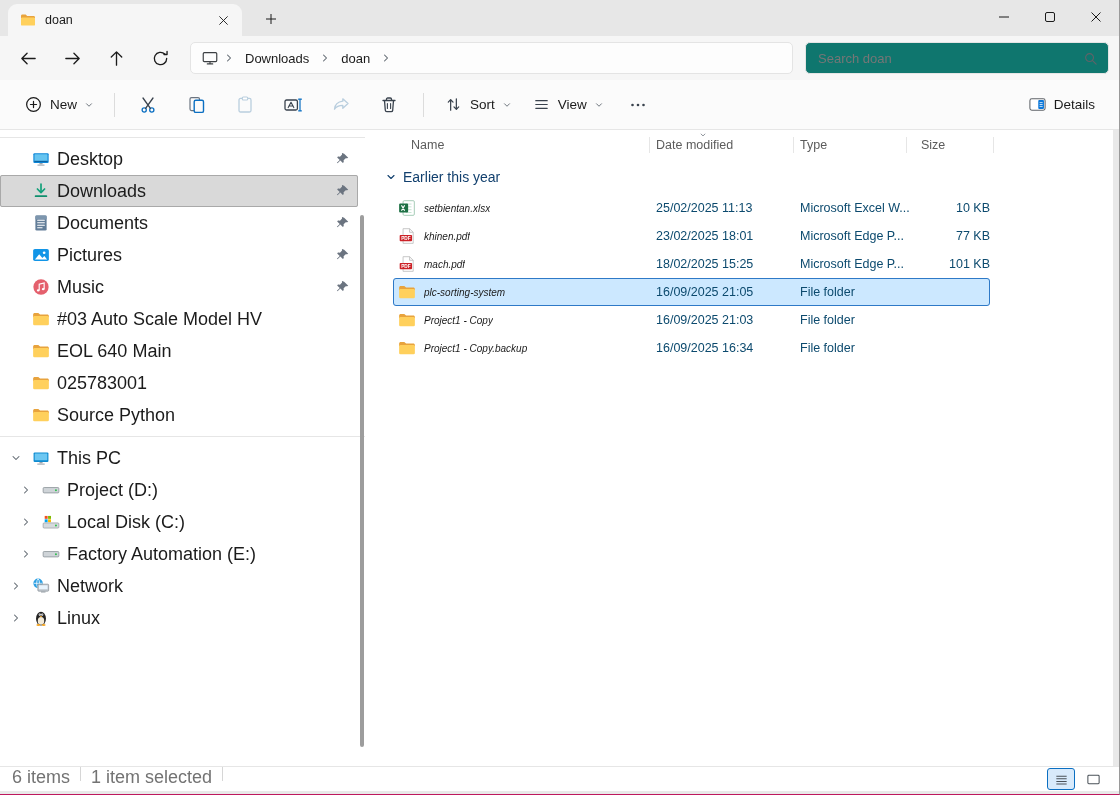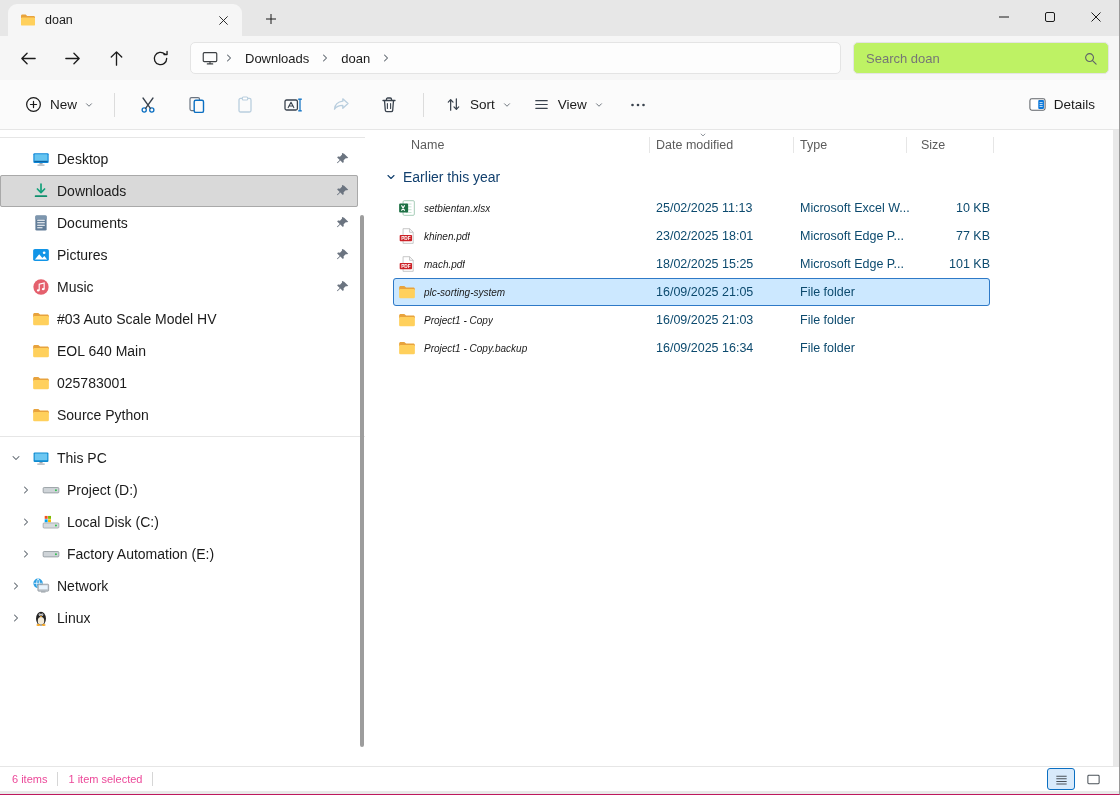--- a/index.html
+++ b/index.html
@@ -26,21 +26,21 @@
   .wbtn .icn{width:12px;height:12px;}
 
   
   .navbar{height:44px;background:#f6f6f6;display:flex;align-items:center;padding:0 10px 0 6px;flex:none;}
   .navbtn{width:44px;height:34px;display:flex;align-items:center;justify-content:center;border-radius:6px;}
   .navbtn .icn{width:19px;height:19px;}
   .addressbar{flex:1;height:32px;background:#fdfdfd;border:1px solid #e4e4e4;border-radius:5px;
       margin-left:8px;display:flex;align-items:center;padding:0 10px;box-sizing:border-box;}
   .addressbar .icn{width:18px;height:18px;}
   .crumb{font-size:13px;padding:2px 6px;border-radius:4px;}
-  .searchbox{width:256px;height:32px;background:#bef264;border:1px solid #e4e4e4;border-radius:5px;
+  .searchbox{width:304px;height:32px;background:#0f766e;border:1px solid #e4e4e4;border-radius:5px;
       margin-left:12px;display:flex;align-items:center;padding:0 10px;box-sizing:border-box;}
   .searchbox input{flex:1;border:none;outline:none;background:transparent;font-size:13px;
       font-family:"Liberation Sans","DejaVu Sans",sans-serif;color:#1b1b1b;}
   .searchbox input::placeholder{color:#767676;}
   .searchbox .icn{width:15px;height:15px;}
 
   
   .toolbar{height:49px;background:#fbfbfb;border-bottom:1px solid #e6e6e6;display:flex;align-items:center;
       padding:0 14px;flex:none;}
   .tbtn{display:flex;align-items:center;gap:7px;padding:7px 10px;border-radius:5px;font-size:13.5px;}
@@ -52,21 +52,21 @@
   .toolbar-right{margin-left:auto;display:flex;align-items:center;}
 
   
   .content{flex:1;display:flex;min-height:0;position:relative;background:#fff;}
   .gutter{position:absolute;right:0;top:0;bottom:0;width:6px;background:#e9e9e9;}
 
   
   .sidebar{width:375px;flex:none;position:relative;padding-top:2px;box-sizing:border-box;}
   .sdivider{height:1px;background:#e6e6e6;margin:5px 10px 5px 0;}
   .sitem{height:32px;display:flex;align-items:center;padding:0 8px 0 10px;width:358px;box-sizing:border-box;
-      font-size:14px;position:relative;border-radius:2px;}
+      font-size:18px;position:relative;border-radius:2px;}
   .sitem.ind{padding-left:20px;}
   .sitem.ssel{background:#d9d9d9;outline:1px solid #a9a9a9;outline-offset:-1px;}
   .chev{width:22px;height:12px;display:inline-flex;align-items:center;flex:none;}
   .chev .icn,.chev svg{width:12px;height:12px;}
   .chev-spacer{width:22px;flex:none;}
   .sitem .typ{width:18px;height:18px;margin-right:7px;flex:none;}
   .slabel{white-space:nowrap;overflow:hidden;}
   .pin{margin-left:auto;width:14px;height:14px;flex:none;}
 
   
@@ -85,22 +85,22 @@
   .frow{display:grid;grid-template-columns:263px 144px 113px 87px;height:28px;align-items:center;
       width:597px;border-radius:3px;box-sizing:border-box;}
   .frow.sel{background:#cce8ff;outline:1.5px solid #2e79c7;outline-offset:-1px;}
   .name-cell{display:flex;align-items:center;gap:8px;padding-left:5px;min-width:0;}
   .name-cell .icn{width:18px;height:18px;flex:none;}
   .fname{font-size:10px;white-space:nowrap;overflow:hidden;font-style:italic;}
   .cell.sub{font-size:12.5px;color:#0c4a6e;white-space:nowrap;}
   .cell.size{text-align:right;padding-right:10px;}
 
   
-  .statusbar{height:24px;border-top:1px solid #e6e6e6;background:#fff;display:flex;align-items:center;
-      padding:0 12px;font-size:11px;color:#ec4899;flex:none;}
+  .statusbar{height:24px;border-top:1px solid #e6e6e6;background:#fff;display:flex;
+      padding:0 12px;font-size:18px;color:#737373;flex:none;}
   .st-sep{width:1px;height:14px;background:#d6d6d6;margin:0 10px;}
   .status-right{margin-left:auto;display:flex;gap:4px;align-items:center;}
   .vbtn{width:26px;height:20px;display:flex;align-items:center;justify-content:center;border-radius:3px;
       border:1px solid transparent;}
   .vbtn.active{border-color:#0b6fc2;background:#d8eafb;}
   .vbtn .icn{width:15px;height:15px;}
   .bottstrip{height:3px;background:#e9e9e9;flex:none;}
 
   .icn{display:inline-flex;}
   .icn svg{width:100%;height:100%;display:block;}

